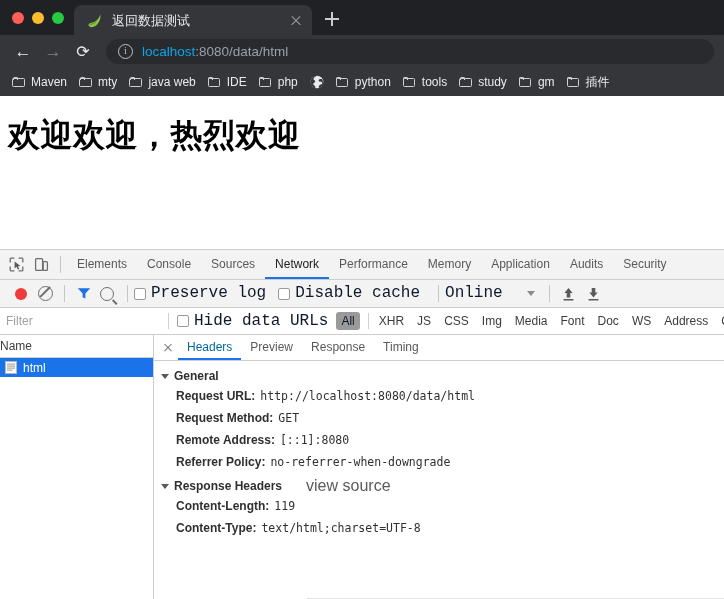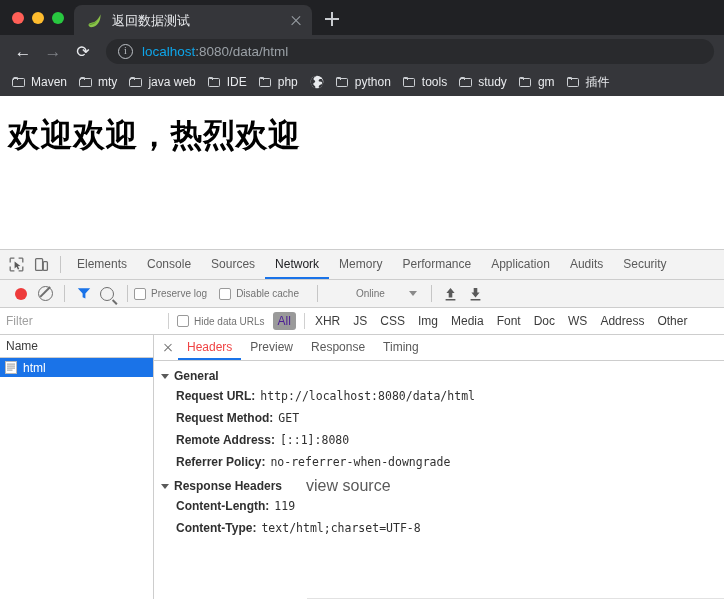--- a/index.html
+++ b/index.html
@@ -378,24 +378,25 @@
     width: 12px;
     height: 12px;
     border: 1px solid #9a9a9a;
     background: #fff;
     border-radius: 2px;
     flex: none;
     margin-right: 5px;
     box-sizing: border-box;
   }
   .tb-label {
-    font-size: 10px;
-    color: #737373;
+    font-size: 16px;
+    color: #0f172a;
     white-space: nowrap;
     line-height: 27px;
+    font-family: Liberation Mono, monospace;
   }
   .tb-item {
     display: flex;
     align-items: center;
     flex: none;
     margin-right: 12px;
   }
   .caret-down {
     width: 0; height: 0;
     border-left: 4.5px solid transparent;
@@ -436,21 +437,21 @@
     color: #3c3c3c;
     padding: 1px 5px;
     border-radius: 3px;
     margin-right: 3px;
     flex: none;
     white-space: nowrap;
     line-height: 16px;
   }
   .type-pill.active {
     background: #9a9a9a;
-    color: #4c1d95;
+    color: #0f172a;
   }
 
   .dt-body {
     flex: 1;
     display: flex;
     min-height: 0;
     overflow: hidden;
   }
   .req-list {
     width: 153px;
@@ -459,21 +460,20 @@
     display: flex;
     flex-direction: column;
     background: #fff;
     min-height: 0;
   }
   .req-head {
     height: 22px;
     border-bottom: 1px solid #cdcdcd;
     display: flex;
     align-items: center;
-    padding-left: 6px;
     font-size: 12px;
     color: #3c3c3c;
     flex: none;
     background: #fff;
   }
   .req-row {
     height: 19px;
     display: flex;
     align-items: center;
     padding-left: 5px;
@@ -527,21 +527,21 @@
     height: 25px;
     line-height: 25px;
     padding: 0 9px;
     font-size: 12px;
     color: #5a5a5a;
     white-space: nowrap;
     flex: none;
     box-sizing: border-box;
   }
   .dp-tab.active {
-    color: #ef4444;
+    color: #0369a1;
     border-bottom: 2px solid #1a73e8;
   }
 
   .headers-scroll {
     flex: 1;
     overflow: hidden;
     padding: 6px 0 0 0;
     position: relative;
   }
   .hdr-section {
@@ -721,22 +721,22 @@
         <svg width="15" height="15" viewBox="0 0 15 15">
           <rect x="1.6" y="1.6" width="7" height="11.8" rx="1" stroke="#6e6e6e" stroke-width="1.3" fill="none"></rect>
           <rect x="9.2" y="4.6" width="4.2" height="8.8" rx="1" stroke="#6e6e6e" stroke-width="1.3" fill="none"></rect>
         </svg>
       </div>
       <div class="dt-sep"></div>
       <div class="dt-tab">Elements</div>
       <div class="dt-tab">Console</div>
       <div class="dt-tab">Sources</div>
       <div class="dt-tab active">Network</div>
+      <div class="dt-tab">Performance</div>
       <div class="dt-tab">Memory</div>
-      <div class="dt-tab">Performance</div>
       <div class="dt-tab">Application</div>
       <div class="dt-tab">Audits</div>
       <div class="dt-tab">Security</div>
     </div>
 
     <div class="dt-toolbar">
       <div class="dt-icon-btn">
         <span class="record-dot"></span>
       </div>
       <div class="dt-icon-btn">
@@ -757,21 +757,21 @@
 
       <div class="tb-item">
         <span class="cb"></span>
         <span class="tb-label">Preserve log</span>
       </div>
       <div class="tb-item">
         <span class="cb"></span>
         <span class="tb-label">Disable cache</span>
       </div>
       <div class="dt-sep"></div>
-      <div class="tb-item" style="margin-right:8px;margin-left:32px;">
+      <div class="tb-item" style="margin-right:8px;">
         <span class="tb-label" style="margin-right:24px;">Online</span>
         <span class="caret-down"></span>
       </div>
       <div class="dt-sep"></div>
       <div class="dt-icon-btn">
         <span class="arrow-up-icon">
           <svg width="13" height="14" viewBox="0 0 13 14">
             <path d="M6.5 1 L10.6 6 H8.3 V10.6 H4.7 V6 H2.4 Z" fill="#5a5a5a"></path>
             <rect x="1.6" y="12" width="9.8" height="1.5" fill="#5a5a5a"></rect>
           </svg>

